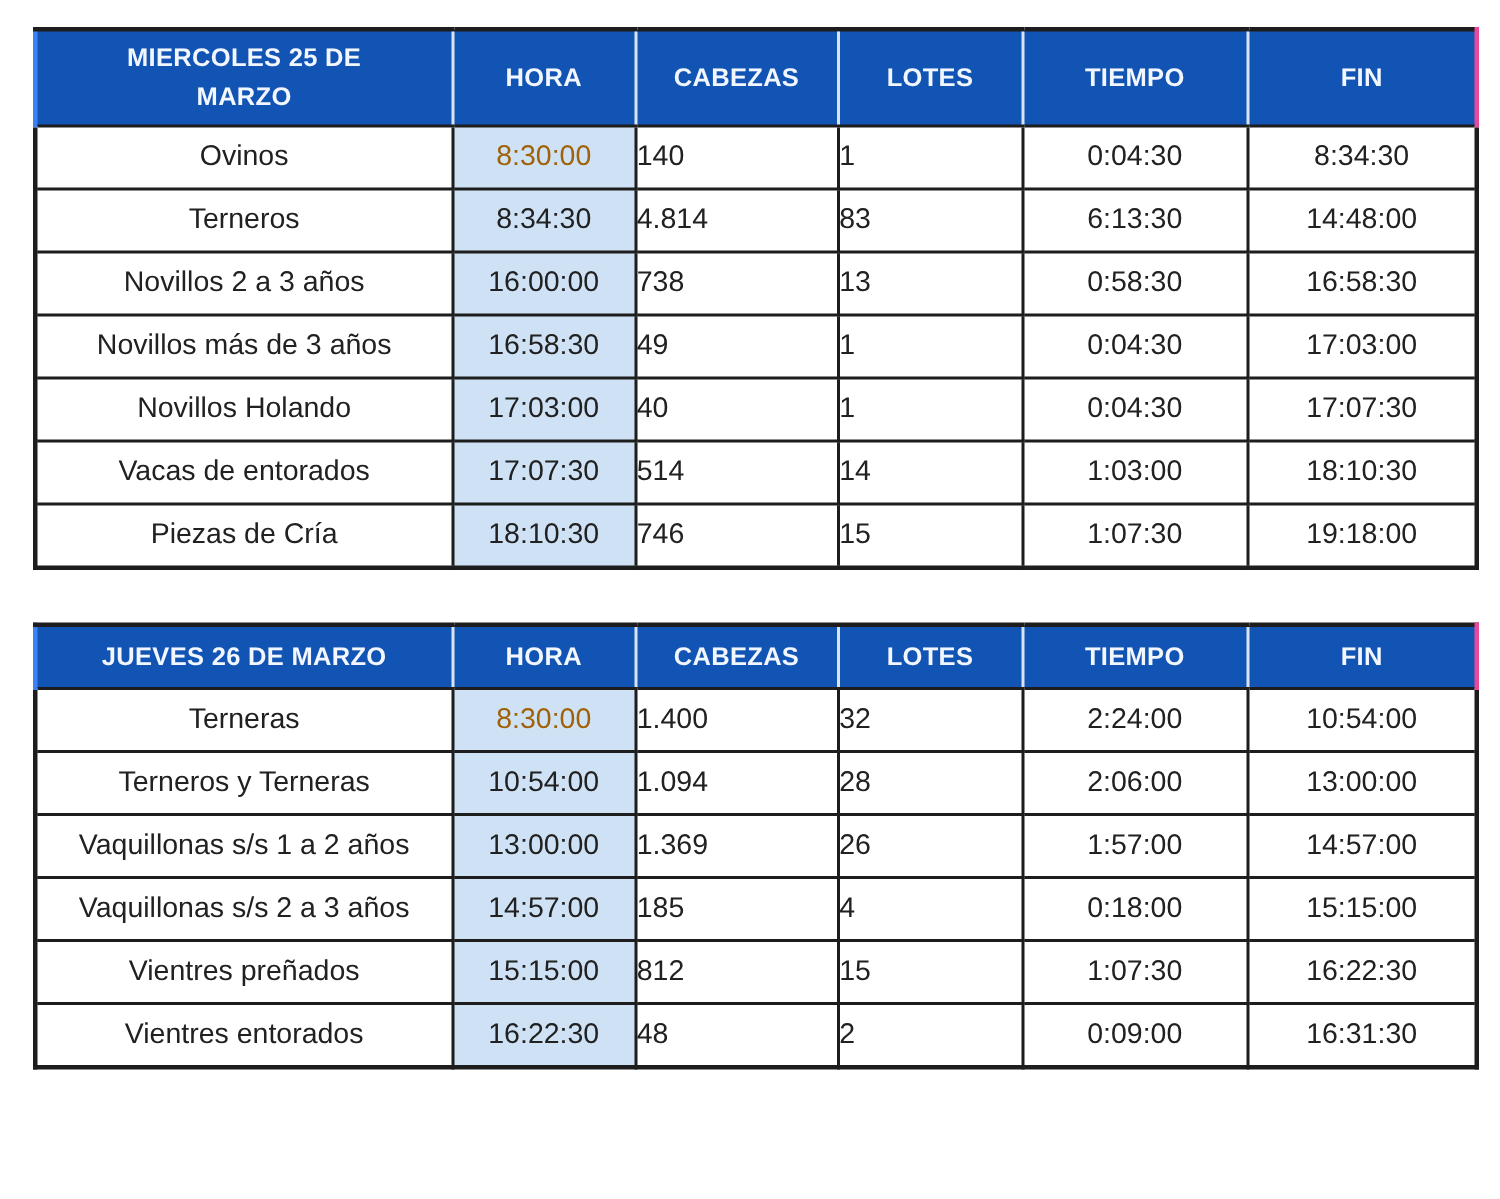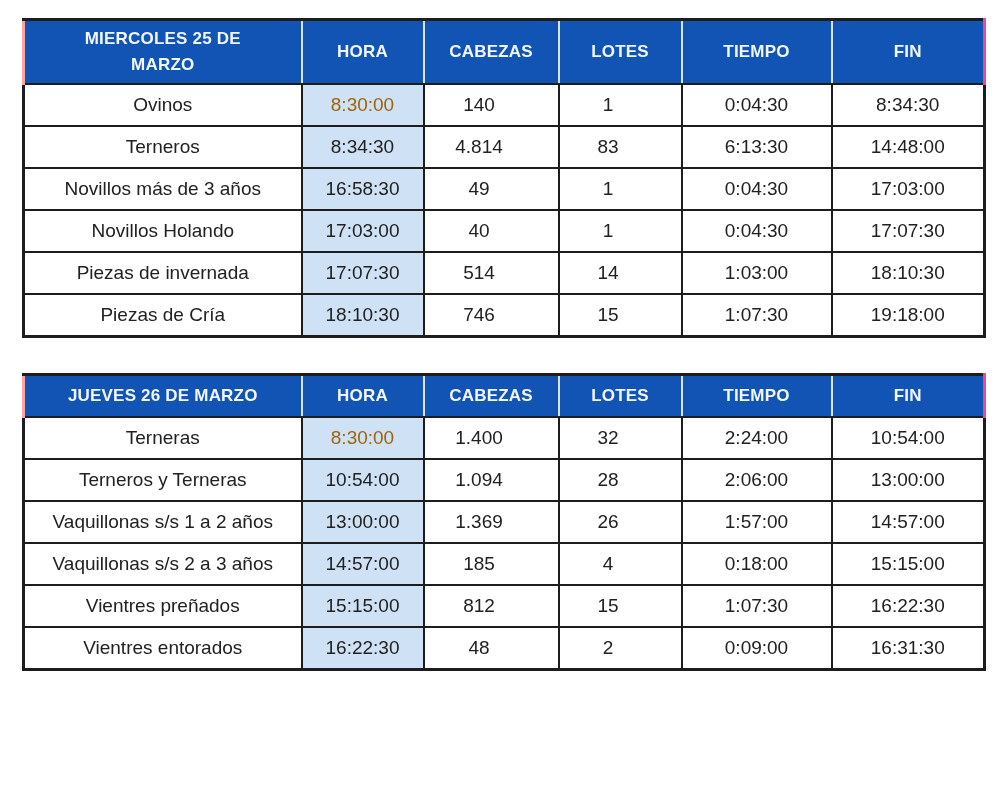--- a/index.html
+++ b/index.html
@@ -33,21 +33,21 @@
     font-size: 17px;
     letter-spacing: 0.2px;
     text-align: center;
     vertical-align: middle;
     border-top: 3px solid #1d1d1d;
     border-bottom: 2px solid #1d1d1d;
     border-left: 2px solid #d9e3f4;
     border-right: 2px solid #d9e3f4;
     padding: 0 4px;
   }
-  .sched th:first-child { border-left: 3px solid #fca5a5; }
+  .sched th:first-child { border-left: 3px solid #3b82f6; }
   .sched th:last-child  { border-right: 3px solid #ec4899; }
   .sched.t0 th { height: 62px; }
   .sched.t1 th { height: 40px; }
   .sched.t0 .title-text {
     display: inline-block;
     max-width: 195px;
     line-height: 1.55;
   }
 
   
@@ -55,21 +55,21 @@
     border: 2px solid #1d1d1d;
     height: 40px;
     font-size: 19px;
     color: #212121;
     vertical-align: middle;
     padding: 0;
     background: #ffffff;
   }
   .sched td.cat  { text-align: center; padding: 0 6px; }
   .sched td.hora { background: #cfe2f5; text-align: center; }
-  .sched td.num  { text-align: center; padding-right: 24px; }
+  .sched td.num  { text-align: left; padding-right: 24px; }
   .sched td.time { text-align: center; margin-left: 12px; }
   .sched td.bold { font-weight: normal; color: #a16207; }
 </style>
 </head>
 <body>
 
 <div class="page">
 
   <table class="sched t0">
     <colgroup>
@@ -101,37 +101,45 @@
   </tr>
         <tr>
     <td class="cat">Terneros</td>
     <td class="hora">8:34:30</td>
     <td class="num">4.814</td>
     <td class="num">83</td>
     <td class="time">6:13:30</td>
     <td class="time">14:48:00</td>
   </tr>
         <tr>
+    <td class="cat">Novillos 2 a 3 años</td>
+    <td class="hora">16:00:00</td>
+    <td class="num">738</td>
+    <td class="num">13</td>
+    <td class="time">0:58:30</td>
+    <td class="time">16:58:30</td>
+  </tr>
+        <tr>
     <td class="cat">Novillos más de 3 años</td>
     <td class="hora">16:58:30</td>
     <td class="num">49</td>
     <td class="num">1</td>
     <td class="time">0:04:30</td>
     <td class="time">17:03:00</td>
   </tr>
         <tr>
     <td class="cat">Novillos Holando</td>
     <td class="hora">17:03:00</td>
     <td class="num">40</td>
     <td class="num">1</td>
     <td class="time">0:04:30</td>
     <td class="time">17:07:30</td>
   </tr>
         <tr>
-    <td class="cat">Piezas de invernada</td>
+    <td class="cat">Vacas de entorados</td>
     <td class="hora">17:07:30</td>
     <td class="num">514</td>
     <td class="num">14</td>
     <td class="time">1:03:00</td>
     <td class="time">18:10:30</td>
   </tr>
         <tr>
     <td class="cat">Piezas de Cría</td>
     <td class="hora">18:10:30</td>
     <td class="num">746</td>

